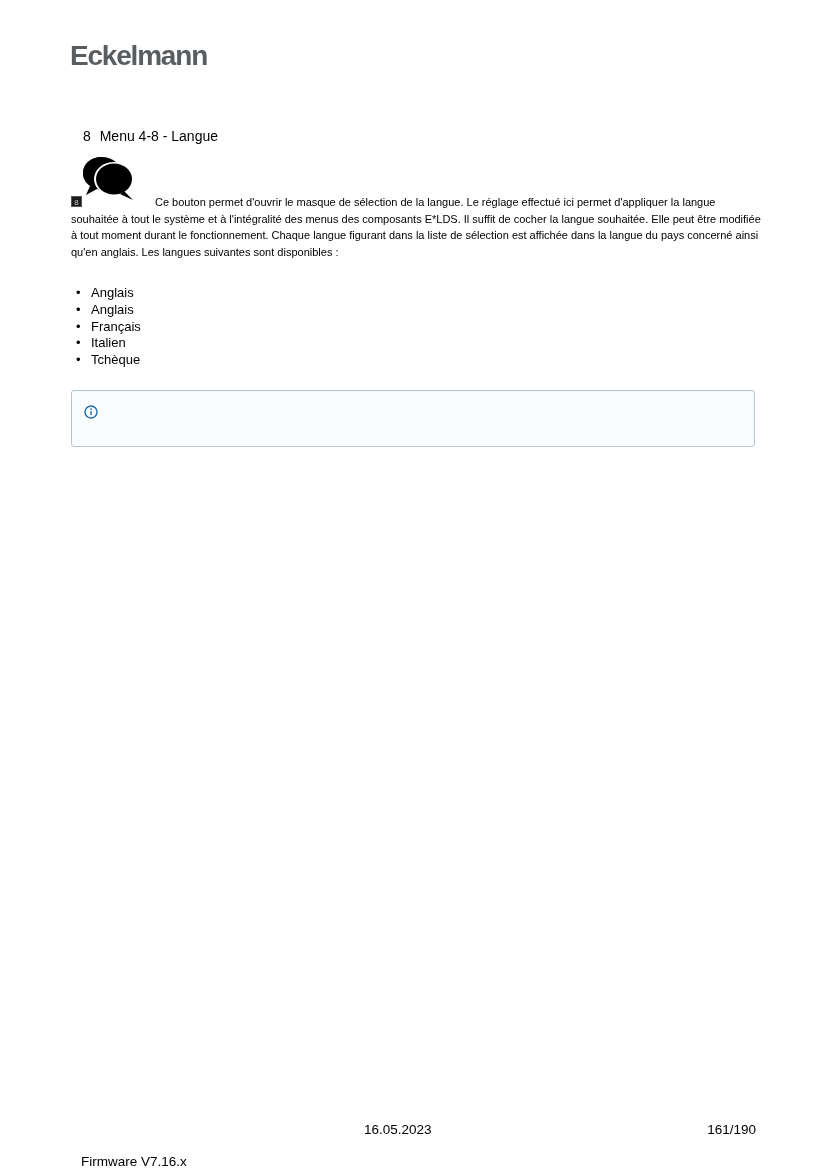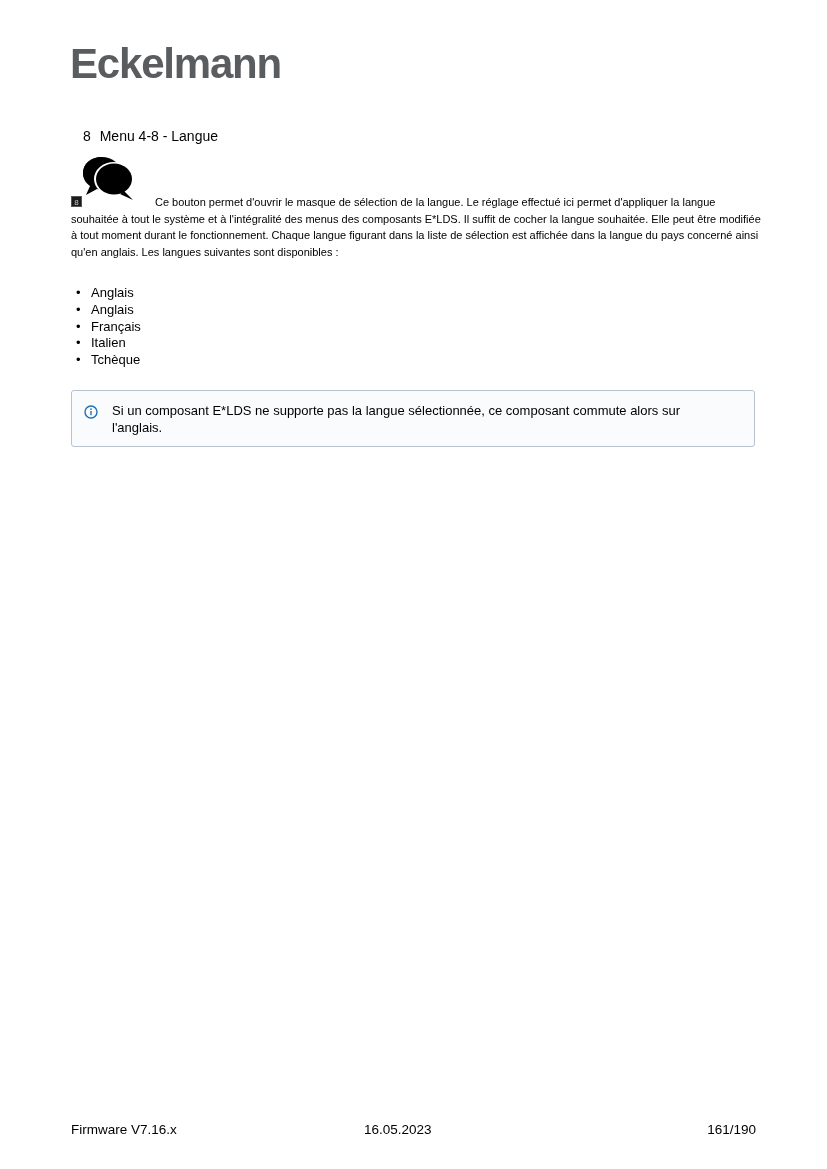--- a/index.html
+++ b/index.html
@@ -3,21 +3,21 @@
 <meta charset="utf-8">
 <style>
   html, body { margin: 0; padding: 0; background: #ffffff; }
   body {
     width: 827px; height: 1169px; position: relative; overflow: hidden;
     font-family: "Liberation Sans", sans-serif; color: #000;
   }
   .logo {
     position: absolute; left: 70px; top: 40px;
     font-family: "Liberation Sans", sans-serif;
-    font-size: 42px; font-weight: bold; color: #5a5d60;
+    font-size: 28px; font-weight: bold; color: #5a5d60;
     letter-spacing: -1.2px;
   }
   .heading {
     position: absolute; left: 83px; top: 128px;
     font-size: 14px; font-weight: normal;
   }
   .heading .num { margin-right: 5px; }
   .icon-wrap {
     position: absolute; left: 71px; top: 155px; width: 66px; height: 52px;
   }
@@ -48,21 +48,21 @@
   .note .info-icon {
     position: absolute; left: 12px; top: 14px; width: 14px; height: 14px;
   }
   .note .note-text {
     position: absolute; left: 40px; top: 11px; width: 620px;
     font-size: 13px; line-height: 17px;
   }
   .footer {
     position: absolute; top: 1122px; font-size: 13.5px;
   }
-  .footer.left { left: 71px; }
+  .footer.left { left: 81px; margin-top: 32px; }
   .footer.center { left: 364px; }
   .footer.right { right: 71px; margin-left: 12px; }
 </style>
 </head>
 <body>
 
 <div class="logo">Eckelmann</div>
 
 <div class="heading">
   <span class="num">8</span>
@@ -89,18 +89,17 @@
   <li>Italien</li>
   <li>Tchèque</li>
 </ul>
 
 <div class="note">
   <svg class="info-icon" viewBox="0 0 14 14">
     <circle cx="7" cy="7" r="6" fill="none" stroke="#1f6fb5" stroke-width="1.4"></circle>
     <rect x="6.3" y="6" width="1.4" height="4.2" fill="#1f6fb5"></rect>
     <circle cx="7" cy="4.1" r="0.9" fill="#1f6fb5"></circle>
   </svg>
-  <div class="note-text">Si un composant E*LDS ne supporte pas la langue sélectionnée, ce composant commute alors sur l'anglais.</div>
 </div>
 
 <div class="footer left">Firmware V7.16.x</div>
 <div class="footer center">16.05.2023</div>
 <div class="footer right">161/190</div>
 
 </body></html>

